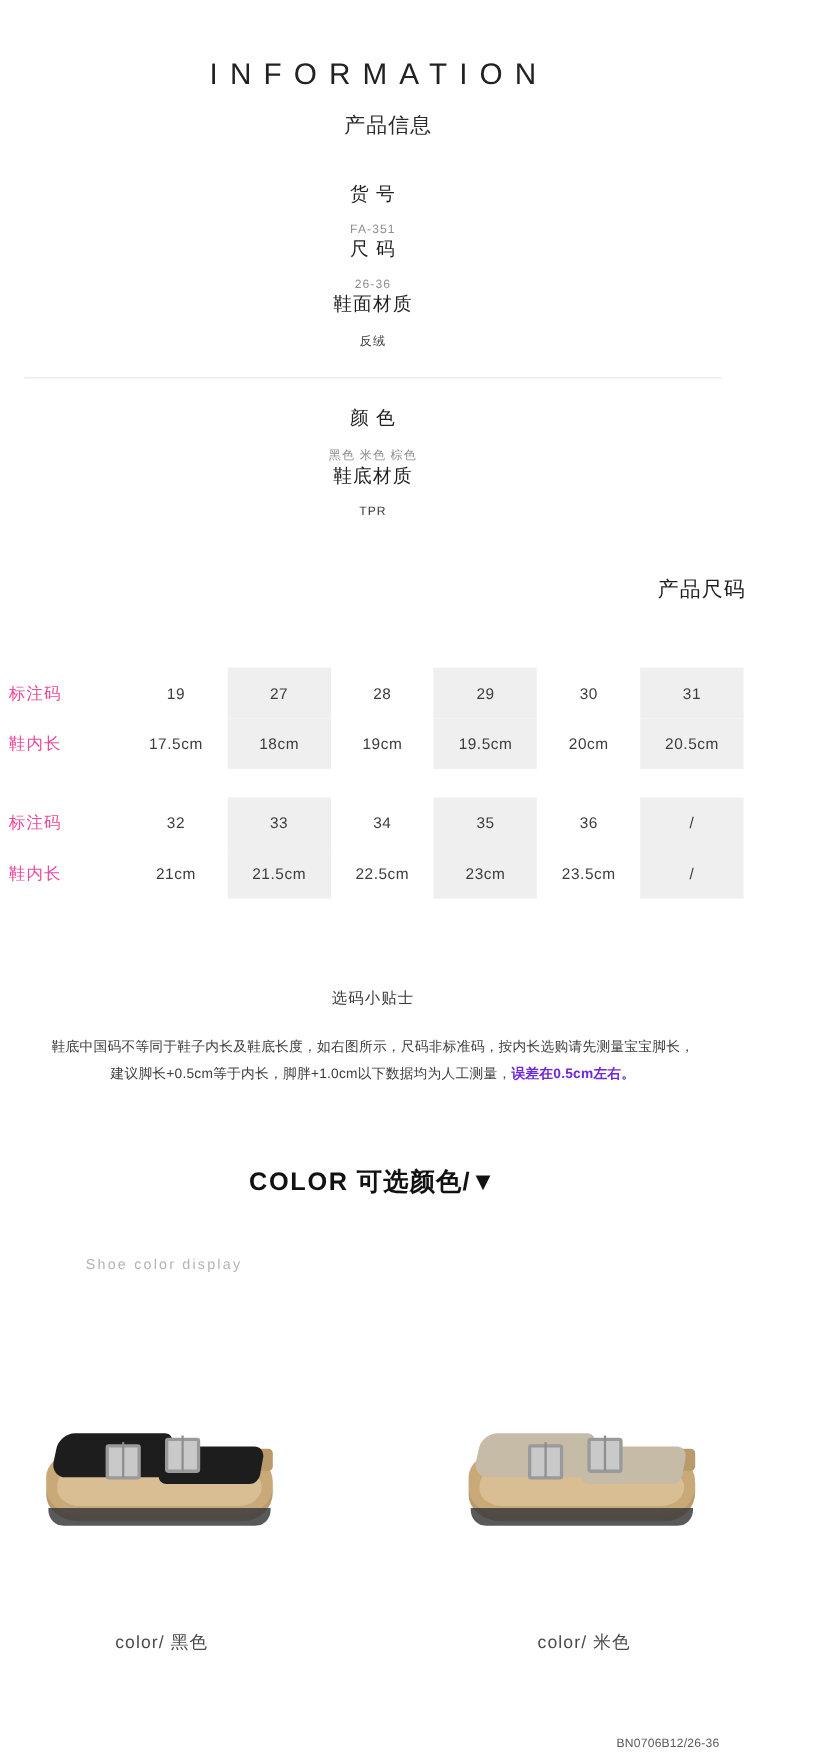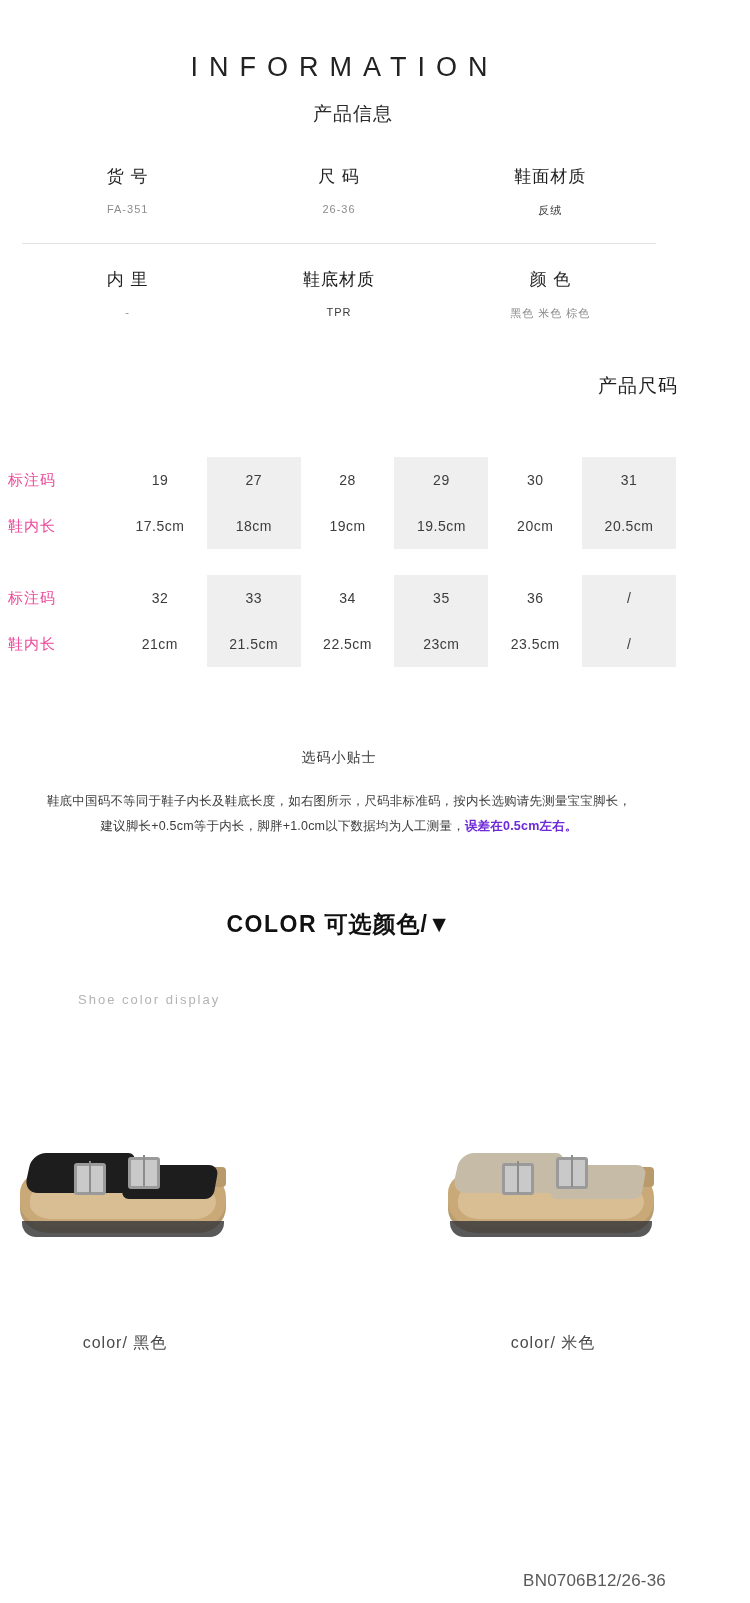--- a/index.html
+++ b/index.html
@@ -40,20 +40,21 @@
     padding-left: 28px;
   }
 
   
   .spec-wrap {
     margin: 38px auto 0 auto;
     width: 634px;
   }
   .spec-row {
     display: flex;
+    flex-direction: column;
   }
   .spec-cell {
     flex: 1 1 33.333%;
     text-align: center;
   }
   .spec-label {
     font-size: 17px;
     color: #1f1f1f;
     letter-spacing: 1px;
     font-weight: 500;
@@ -149,21 +150,21 @@
   .color-sub {
     margin: 52px 0 0 78px;
     font-size: 13px;
     color: #b3b3b3;
     letter-spacing: 2px;
   }
 
   .shoes-row {
     display: flex;
     margin-top: 112px;
-    padding: 0 14px;
+    padding: 0 36px;
     justify-content: space-between;
   }
   .shoe-col {
     width: 222px;
     text-align: center;
   }
   .shoe-art {
     position: relative;
     width: 210px;
     height: 120px;
@@ -254,23 +255,23 @@
 
   .shoe-caption {
     margin-top: 94px;
     font-size: 16px;
     color: #4a4a4a;
     letter-spacing: 1px;
   }
 
   .footer-code {
     position: absolute;
-    right: 12px;
+    right: 24px;
     bottom: 12px;
-    font-size: 17px;
+    font-size: 11px;
     color: #5a5a5a;
     letter-spacing: 0.2px;
   }
 </style>
 </head>
 <body>
 
 <div class="page">
 
   <div class="info-title">INFORMATION</div>
@@ -289,30 +290,26 @@
       <div class="spec-cell">
         <div class="spec-label">鞋面材质</div>
         <div class="spec-value dark">反绒</div>
       </div>
     </div>
 
     <div class="spec-divider"></div>
 
     <div class="spec-row">
       <div class="spec-cell">
-        <div class="spec-label">内  里</div>
-        <div class="spec-value">-</div>
+        <div class="spec-label">颜  色</div>
+        <div class="spec-value">黑色 米色 棕色</div>
       </div>
       <div class="spec-cell">
         <div class="spec-label">鞋底材质</div>
         <div class="spec-value dark">TPR</div>
-      </div>
-      <div class="spec-cell">
-        <div class="spec-label">颜  色</div>
-        <div class="spec-value">黑色 米色 棕色</div>
       </div>
     </div>
   </div>
 
   <div class="size-title">产品尺码</div>
 
   <table class="size-table">
     <tbody>
         <tr>
       <td class="hdr">标注码</td>

